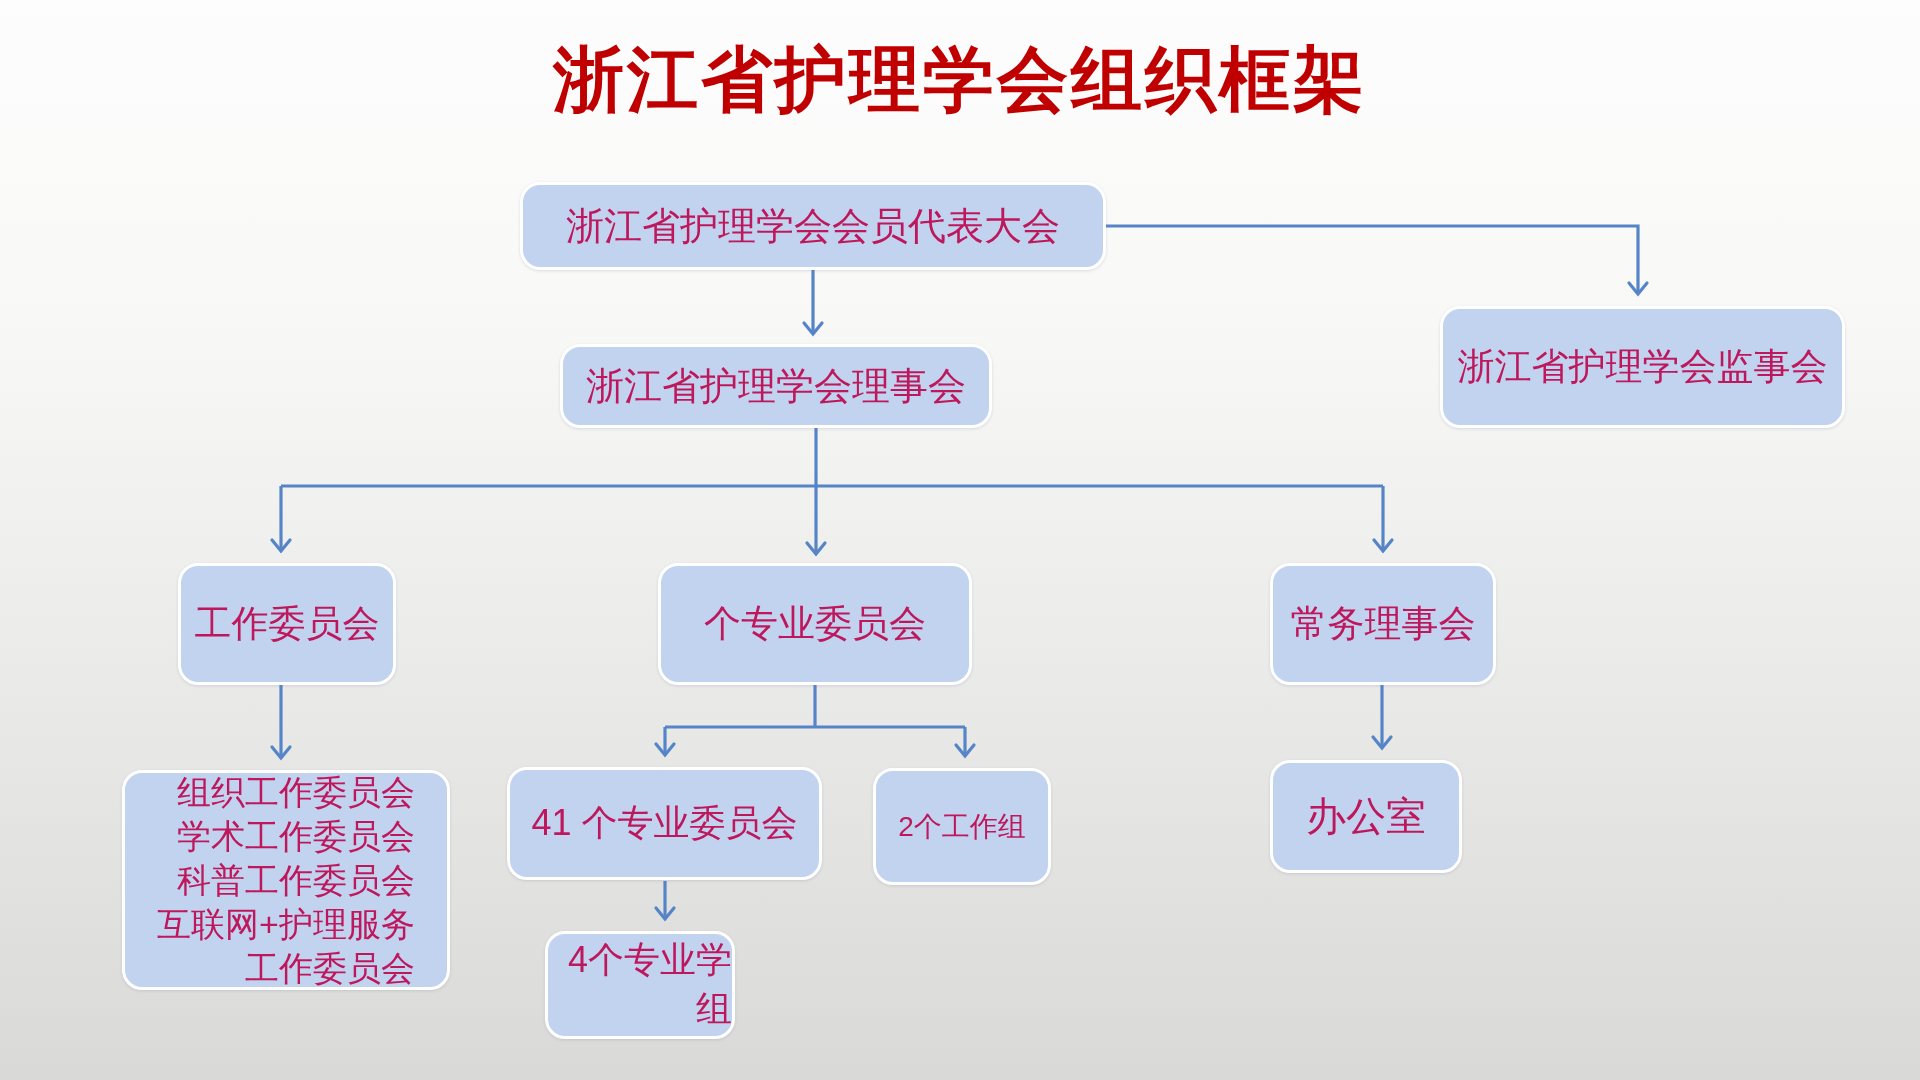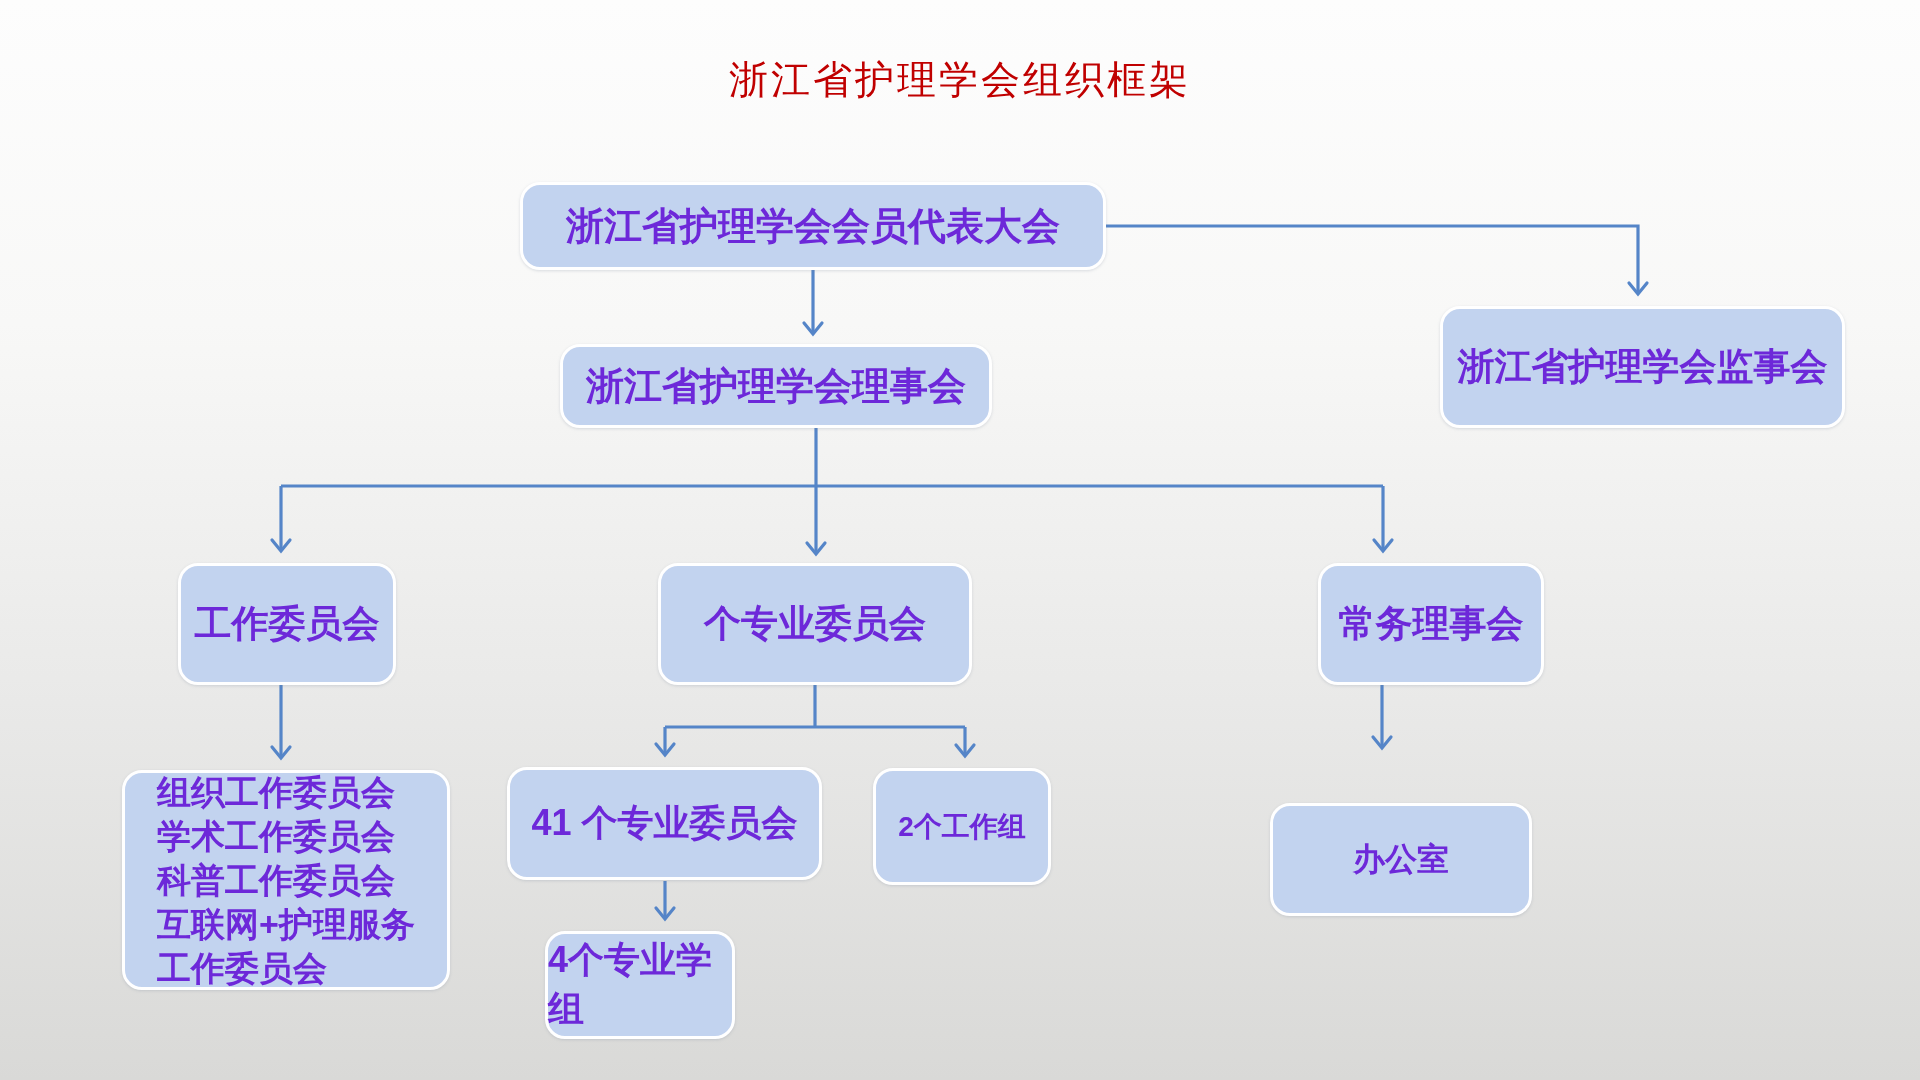--- a/index.html
+++ b/index.html
@@ -7,44 +7,44 @@
     width:1920px;height:1080px;overflow:hidden;
     font-family:"Liberation Sans","DejaVu Sans",sans-serif;
   }
   .slide{
     position:relative;width:1920px;height:1080px;
     background:linear-gradient(180deg,#fdfdfd 0%,#f8f8f7 30%,#e9e9e8 65%,#d9d9d7 100%);
   }
   .diagram-title{
     position:absolute;left:0;top:38px;width:1920px;height:84px;
     line-height:84px;text-align:center;
-    font-size:39px;font-weight:normal;letter-spacing:3px;color:#c00000;
+    font-size:71px;font-weight:bold;letter-spacing:3px;color:#c00000;
   }
   .node{
     position:absolute;
     background:#c2d3ef;
     border:3px solid #ffffff;
     border-radius:20px;
     box-shadow:0 1px 3px rgba(120,130,150,0.25);
     display:flex;align-items:center;justify-content:center;
-    color:#6d28d9;font-weight:bold;text-align:left;
+    color:#be185d;font-weight:normal;text-align:right;
     box-sizing:border-box;
   }
   .node .label{display:block;}
   
   #n-congress            {left:520px; top:182px; width:586px; height:88px;  font-size:38px;}
   #n-council             {left:560px; top:344px; width:432px; height:84px;  font-size:38px;}
   #n-supervisory         {left:1440px;top:306px; width:405px; height:122px; font-size:37px;}
   #n-work-committee      {left:178px; top:563px; width:218px; height:122px; font-size:37px;}
   #n-academic-committee  {left:658px; top:563px; width:314px; height:122px; font-size:37px;}
-  #n-standing-council    {left:1270px;top:563px; width:226px; height:122px; font-size:37px;margin-left:48px;}
+  #n-standing-council    {left:1270px;top:563px; width:226px; height:122px; font-size:37px;}
   #n-work-committee-list {left:122px; top:770px; width:328px; height:220px; font-size:34px; line-height:44px;}
   #n-specialty-committees{left:507px; top:767px; width:315px; height:113px; font-size:36px;}
   #n-work-groups         {left:873px; top:768px; width:178px; height:117px; font-size:28px;}
-  #n-office              {left:1270px;top:760px; width:262px; height:113px; font-size:32px;margin-top:43px;}
+  #n-office              {left:1270px;top:760px; width:192px; height:113px; font-size:40px;}
   #n-specialty-groups    {left:545px; top:931px; width:190px; height:108px; font-size:36px;}
   .connector-layer{position:absolute;left:0;top:0;width:1920px;height:1080px;pointer-events:none;}
 </style>
 </head>
 <body>
 
 <div class="slide">
 
   <div class="diagram-title">浙江省护理学会组织框架</div>
 

